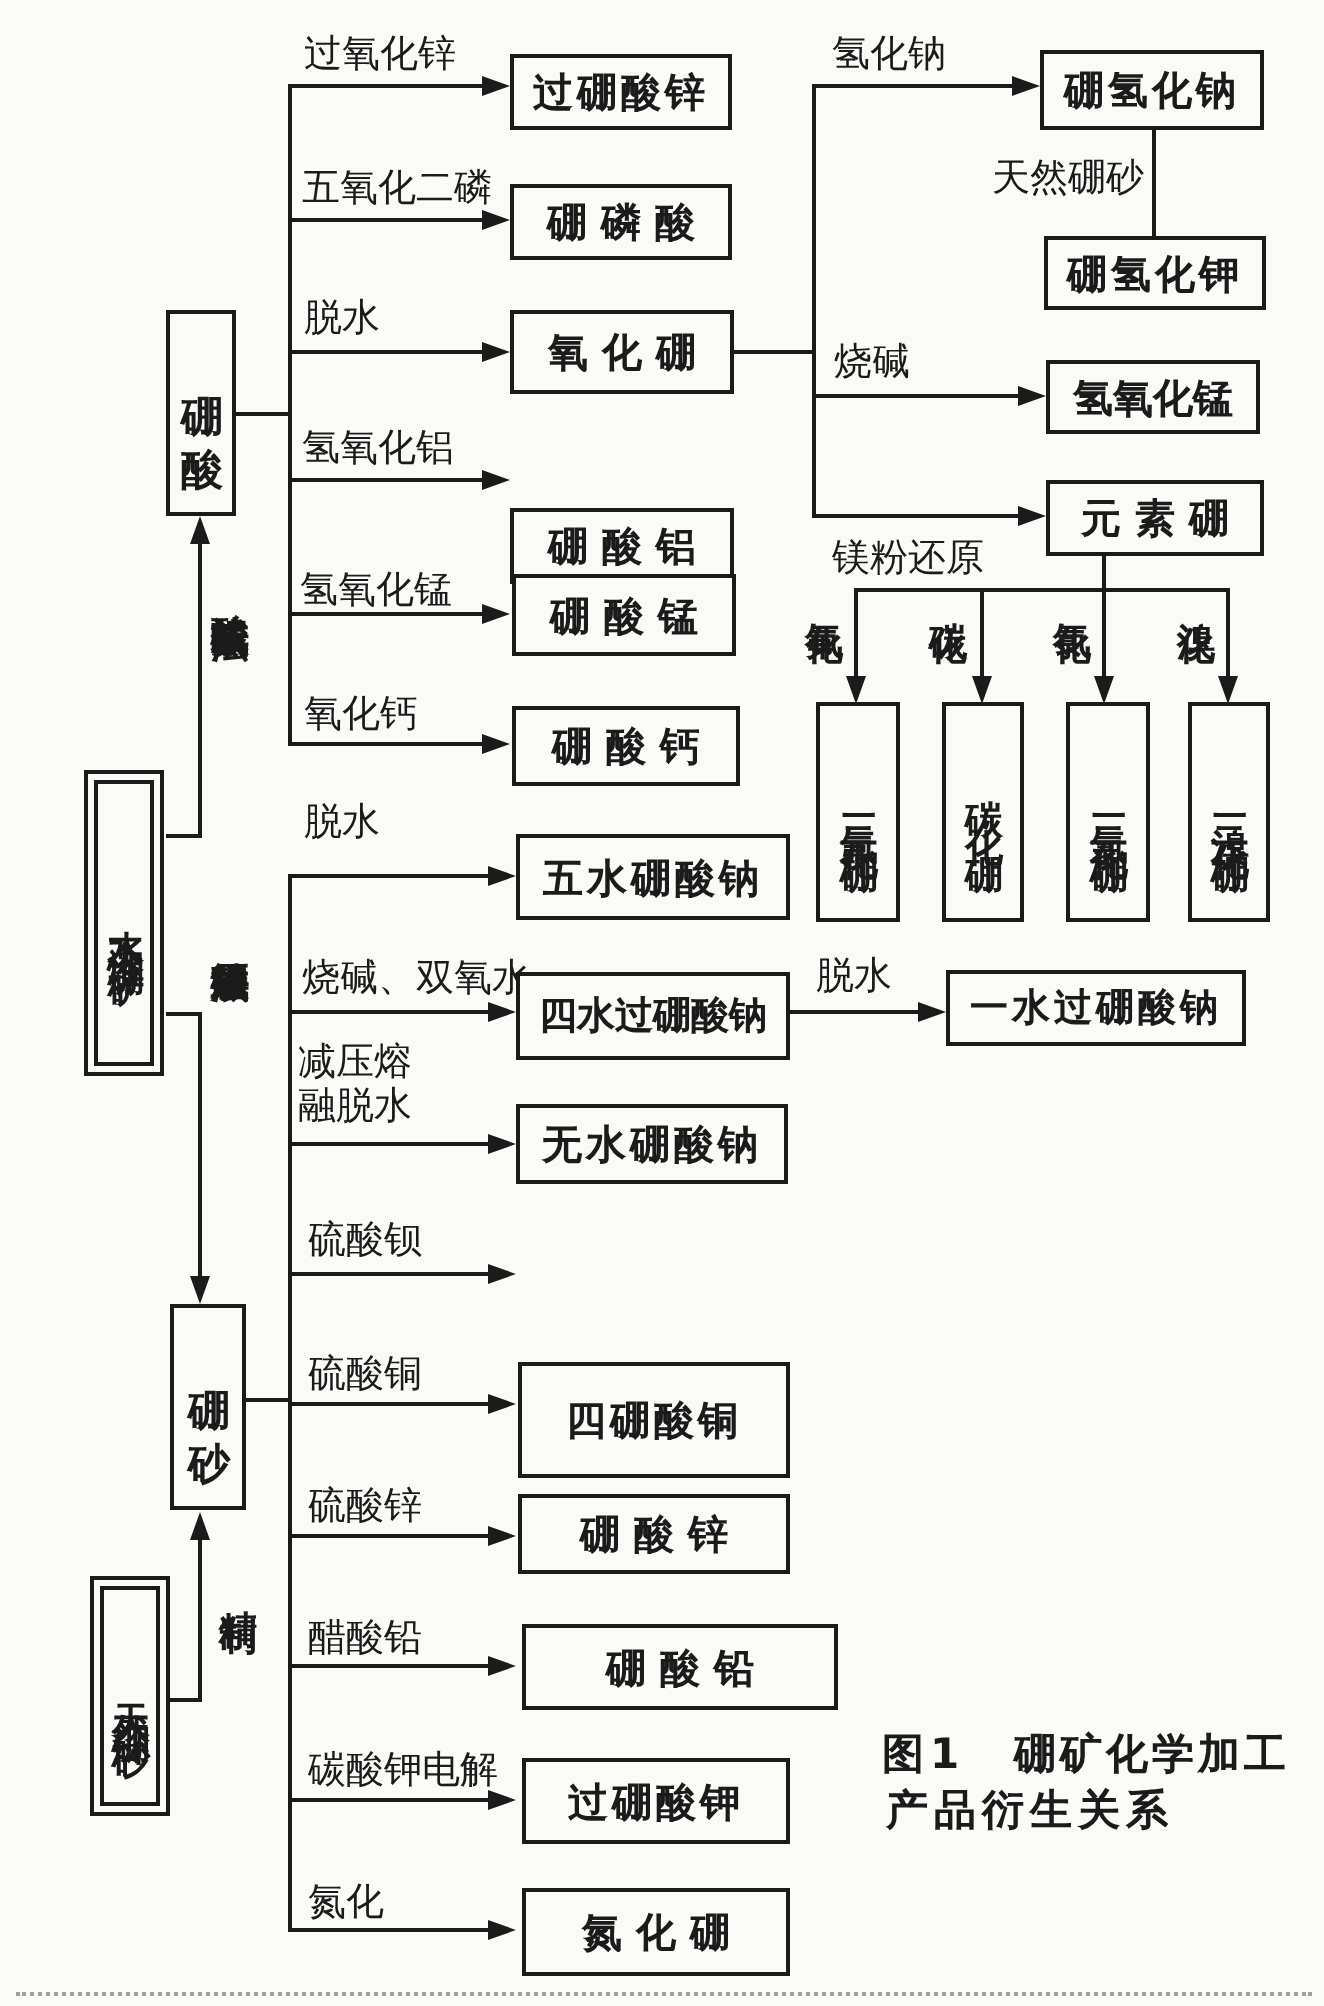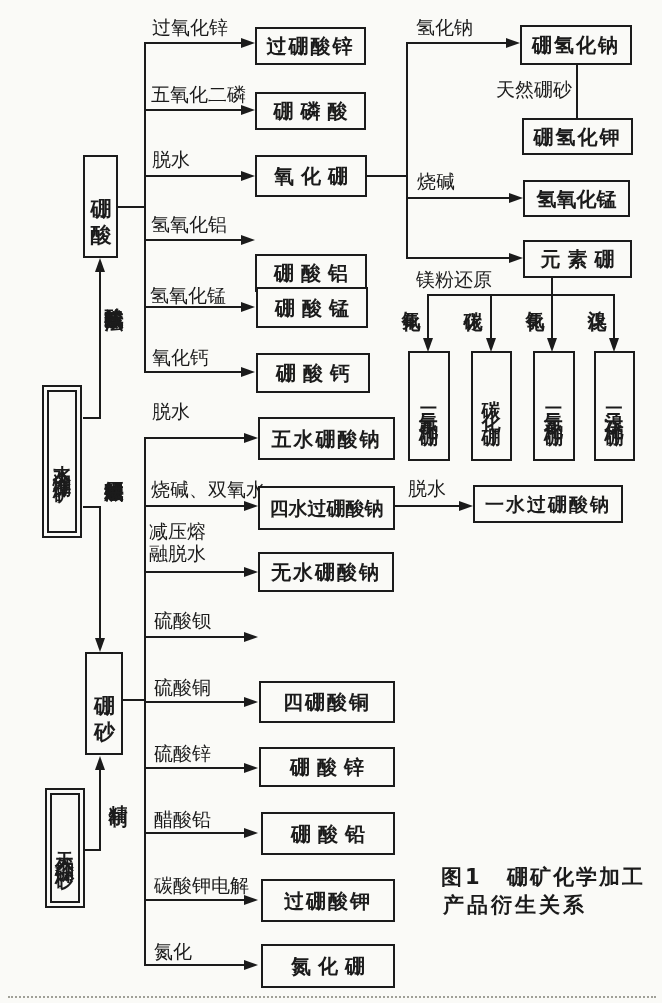--- a/index.html
+++ b/index.html
@@ -165,31 +165,31 @@
   <div class="lbl" style="left:149px;top:520px;width:70px;white-space:normal;">减压熔融脱水</div>
   <div class="box" style="left:258px;top:552px;width:136px;height:40px;letter-spacing:2px;">无水硼酸钠</div>
 
   <div class="hl" style="left:144px;top:636px;width:101px;"></div>
   <div class="ar" style="left:244px;top:632px;"></div>
   <div class="lbl" style="left:154px;top:609px;">硫酸钡</div>
 
   <div class="hl" style="left:144px;top:701px;width:101px;"></div>
   <div class="ar" style="left:244px;top:697px;"></div>
   <div class="lbl" style="left:154px;top:676px;">硫酸铜</div>
-  <div class="box" style="left:259px;top:681px;width:136px;height:42px;letter-spacing:2px;">四硼酸铜</div>
+  <div class="box" style="left:259px;top:681px;width:136px;height:58px;letter-spacing:2px;">四硼酸铜</div>
 
   <div class="hl" style="left:144px;top:767px;width:101px;"></div>
   <div class="ar" style="left:244px;top:763px;"></div>
   <div class="lbl" style="left:154px;top:742px;">硫酸锌</div>
   <div class="box" style="left:259px;top:747px;width:136px;height:40px;">硼 酸 锌</div>
 
   <div class="hl" style="left:144px;top:832px;width:101px;"></div>
   <div class="ar" style="left:244px;top:828px;"></div>
   <div class="lbl" style="left:154px;top:808px;">醋酸铅</div>
-  <div class="box" style="left:261px;top:812px;width:134px;height:43px;">硼 酸 铅</div>
+  <div class="box" style="left:261px;top:812px;width:158px;height:43px;">硼 酸 铅</div>
 
   <div class="hl" style="left:144px;top:899px;width:101px;"></div>
   <div class="ar" style="left:244px;top:895px;"></div>
   <div class="lbl" style="left:154px;top:874px;">碳酸钾电解</div>
   <div class="box" style="left:261px;top:879px;width:134px;height:43px;letter-spacing:2px;">过硼酸钾</div>
 
   <div class="hl" style="left:144px;top:964px;width:101px;"></div>
   <div class="ar" style="left:244px;top:960px;"></div>
   <div class="lbl" style="left:154px;top:940px;">氮化</div>
   <div class="box" style="left:261px;top:944px;width:134px;height:44px;">氮 化 硼</div>

